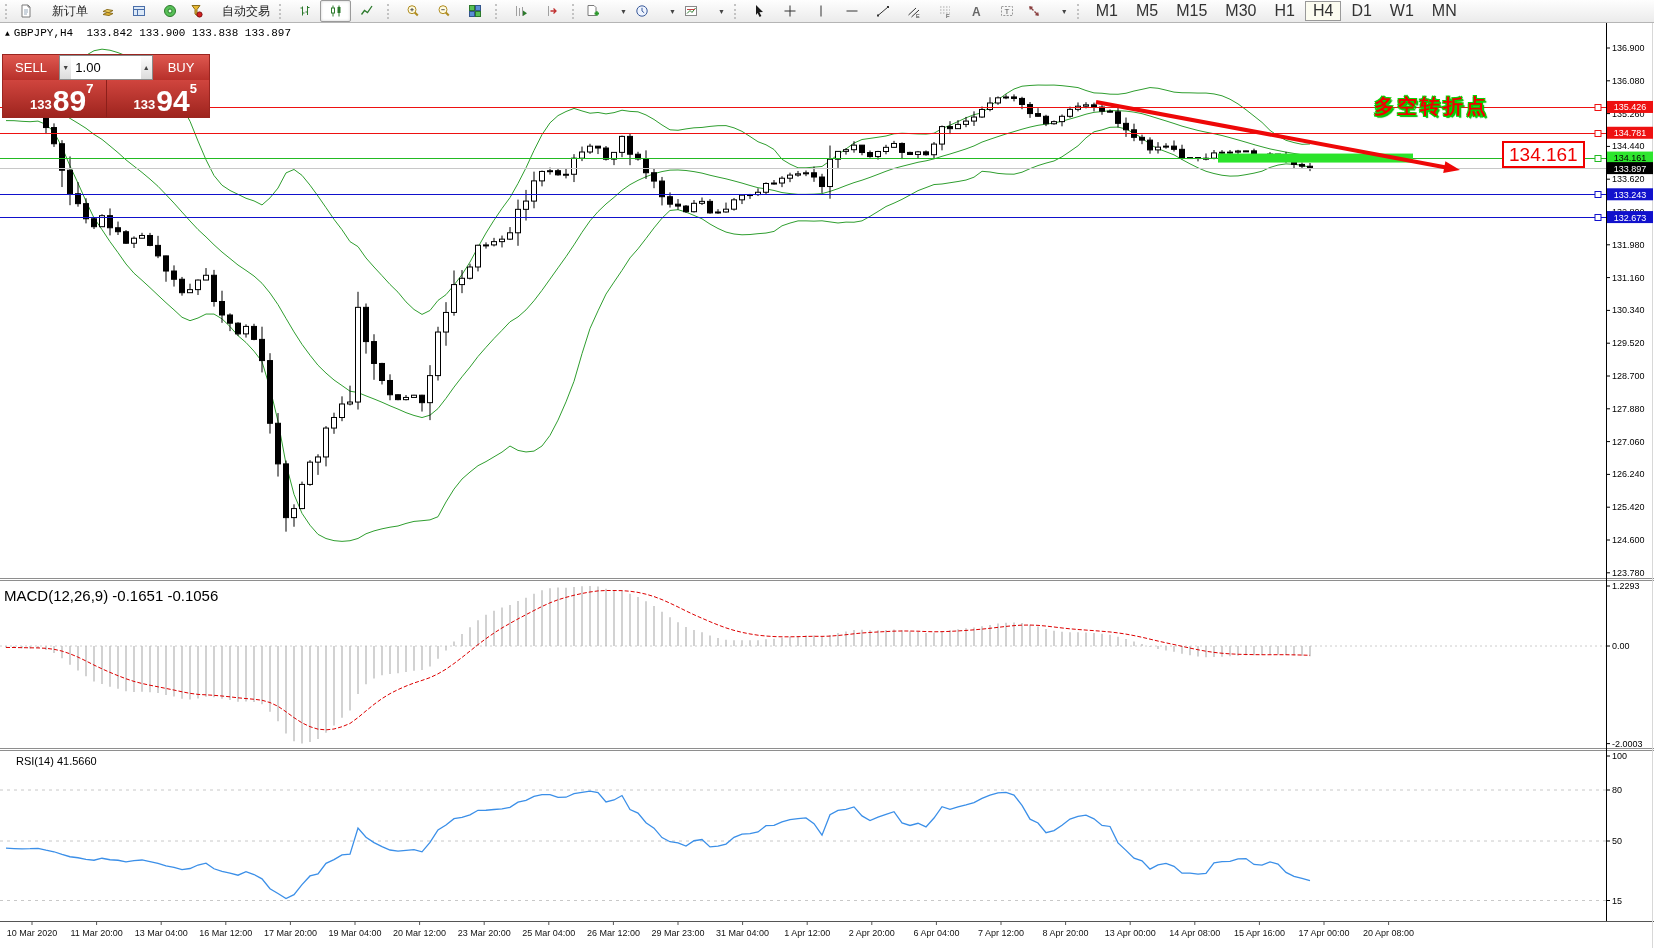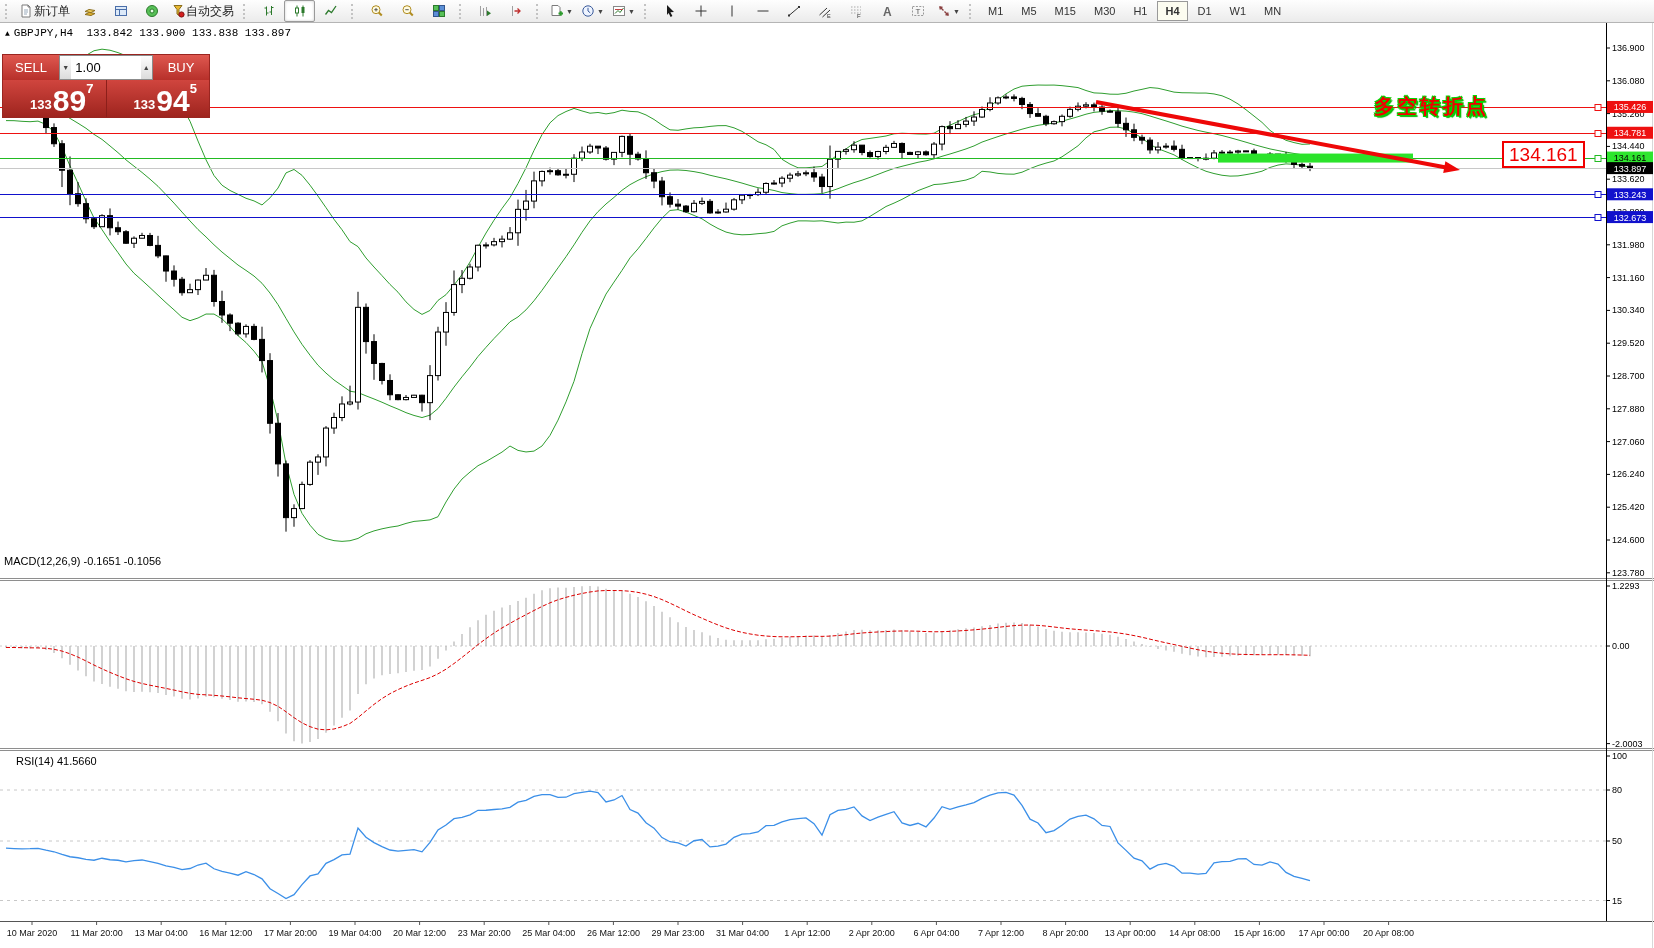--- a/index.html
+++ b/index.html
@@ -4,34 +4,34 @@
 <style>
   html,body{margin:0;padding:0;background:#e8e8e8;}
   #root{position:relative;width:1654px;height:948px;background:#fff;overflow:hidden;
         font-family:"Liberation Sans",sans-serif;}
   
   #toolbar{position:absolute;left:0;top:0;width:1654px;height:22px;z-index:3;
     background:linear-gradient(#fefefe,#ebebeb);border-bottom:1px solid #b5b5b5;
     display:flex;align-items:center;font-size:12px;color:#222;}
   .tb-grip{width:4px;height:15px;border-left:2px dotted #c3c3c3;margin:0 4px 0 5px;}
   .tb-btn{height:20px;min-width:23px;display:flex;align-items:center;justify-content:center;
-    gap:1px;padding:0 3px;border:1px solid transparent;border-radius:2px;cursor:default;}
+    gap:19px;padding:0 3px;border:1px solid transparent;border-radius:2px;cursor:default;}
   .tb-btn.active{background:#fff;border-color:#9a9a9a;box-shadow:inset 0 0 3px #cfcfcf;}
   .tb-btn svg{display:block;}
   .tb-caret{font-size:7px;color:#444;margin-left:1px;}
   .tb-label{font-size:12px;white-space:nowrap;}
-  .tf-btn{height:18px;padding:0 7px;font-size:11px;color:#333;border:1px solid transparent;
+  .tf-btn{height:18px;padding:0 7px;font-size:16px;color:#333;border:1px solid transparent;
     display:flex;align-items:center;margin:0 1px;}
-  .tf-btn.active{background:#fcfcf0;border-color:#999;font-weight:bold;}
+  .tf-btn.active{background:#fcfcf0;border-color:#999;}
   
   #chart-svg{position:absolute;left:0;top:0;z-index:1;}
   
   #symbol-bar{position:absolute;left:5px;top:27px;z-index:2;font-size:11px;color:#000;white-space:nowrap;font-family:Liberation Mono, monospace;}
   #symbol-bar .tri{font-size:8px;margin-right:4px;}
-  #macd-label{position:absolute;left:4px;top:555px;z-index:2;font-size:11px;color:#000;}
+  #macd-label{position:absolute;left:4px;top:587px;z-index:2;font-size:15px;color:#000;}
   #rsi-label{position:absolute;left:16px;top:755px;z-index:2;font-size:11px;color:#000;}
   
   #quote-panel{position:absolute;left:2px;top:54px;width:206px;z-index:2;
     border:1px solid #9a2520;background:#6d28d9;}
   .qp-row{display:flex;height:25px;}
   .qp-btn{flex:0 0 56px;border:none;color:#fff;font-size:13px;
     background:linear-gradient(#df5850,#b7302a);cursor:default;}
   .qp-spin{flex:1;display:flex;background:#fff;border:1px solid #8b8b8b;}
   .qp-step{width:17px;border:none;background:linear-gradient(#fdfdfd,#dcdcdc);
     font-size:7px;color:#444;padding:0;cursor:default;}

